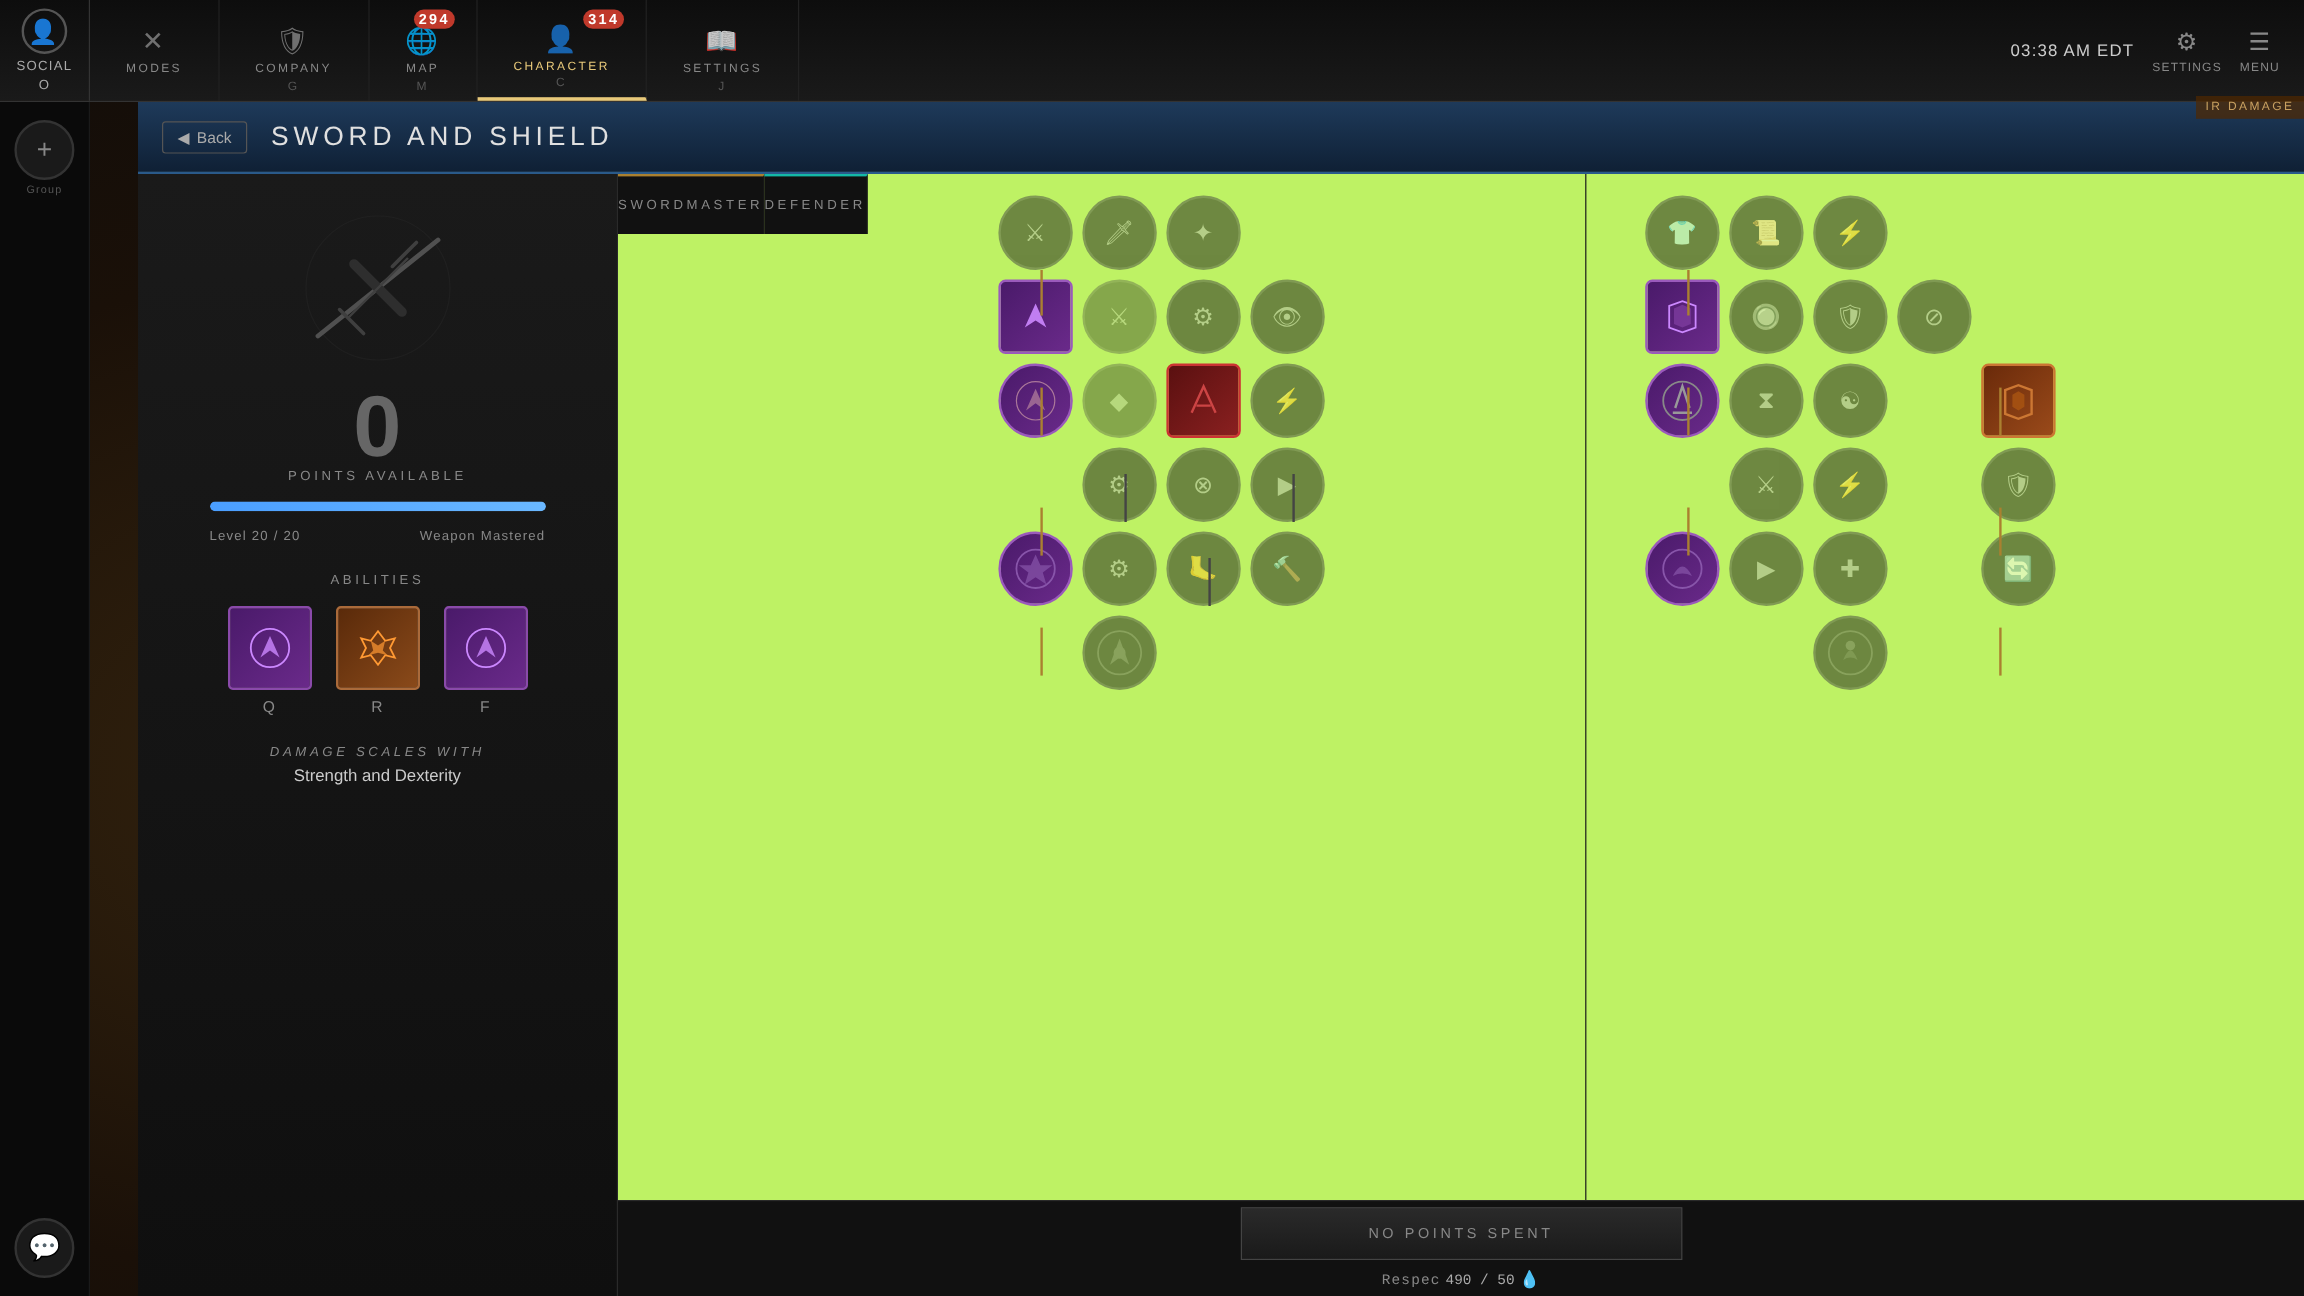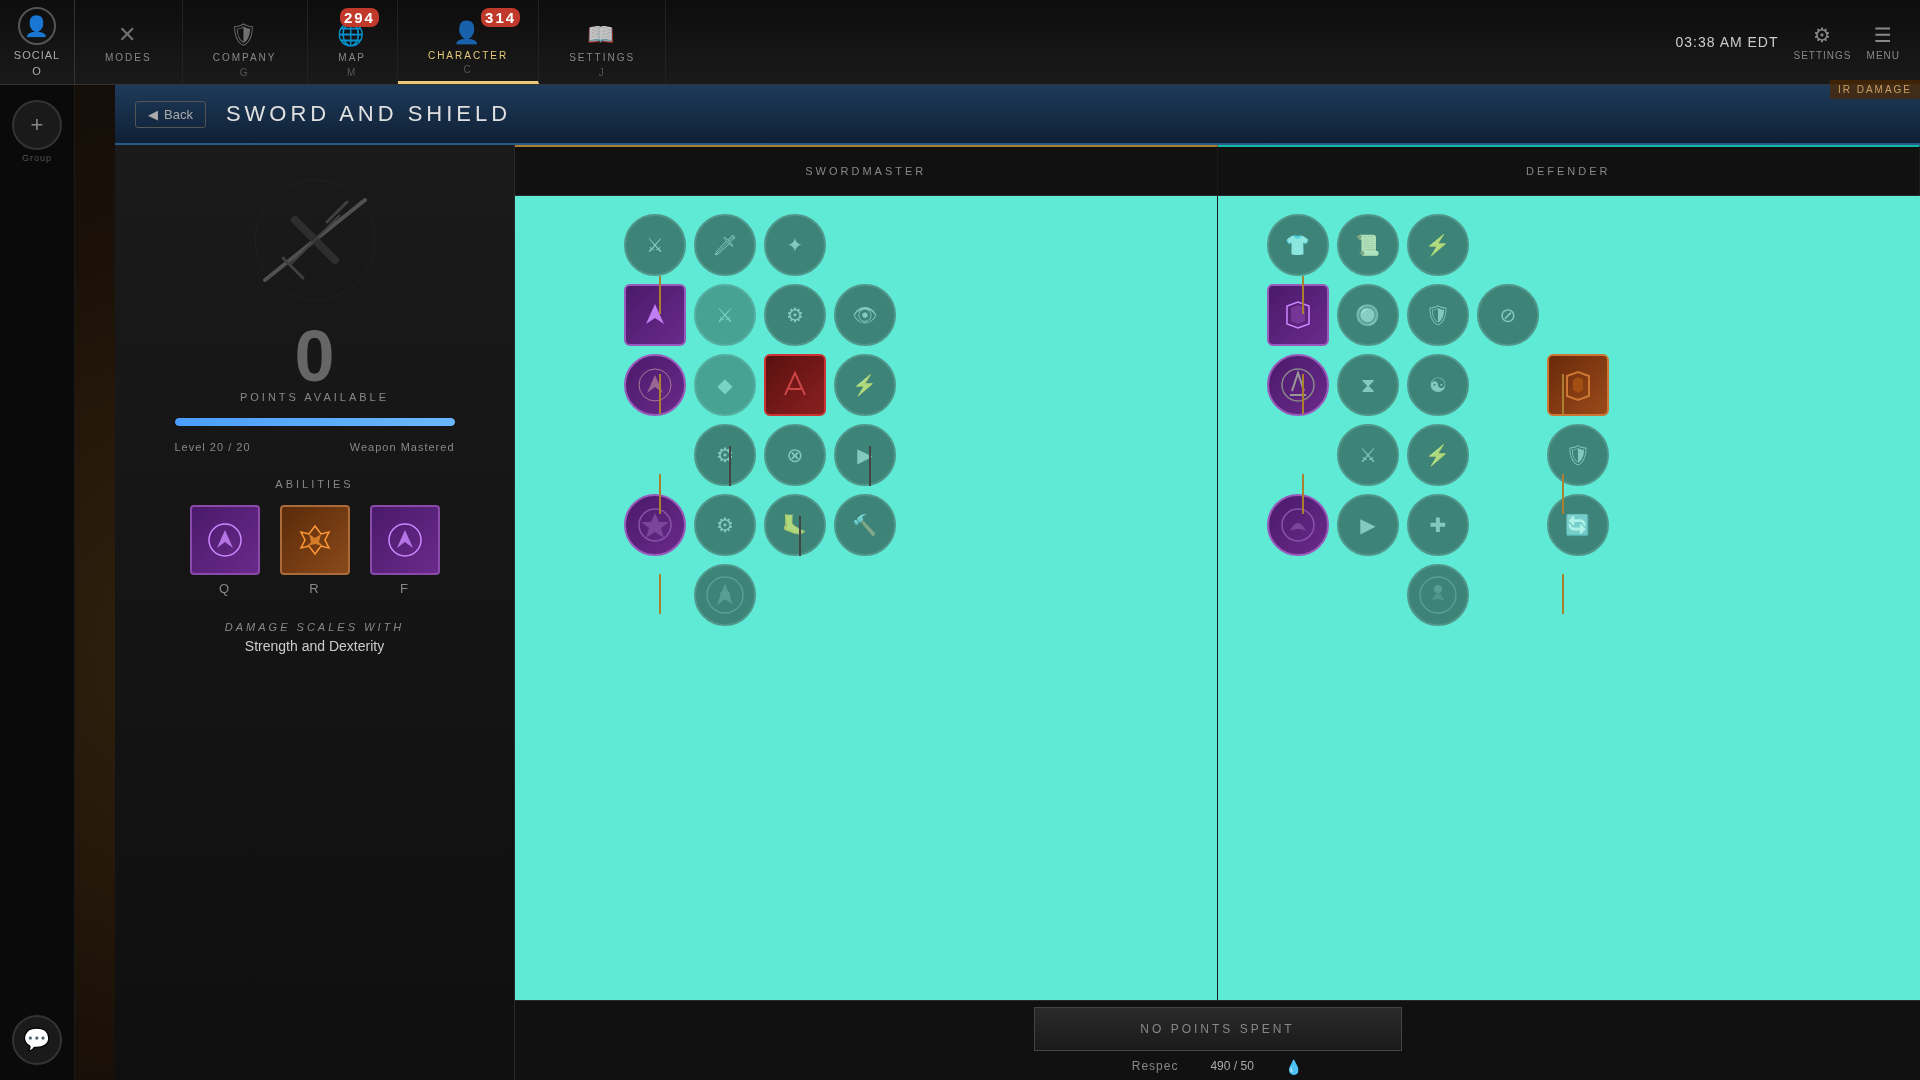--- a/index.html
+++ b/index.html
@@ -96,21 +96,21 @@
       font-size: 10px;
       color: #555;
     }
 
     .nav-badge {
       position: absolute;
       top: 8px;
       right: 18px;
       background: #c0392b;
       color: white;
-      font-size: 15px;
+      font-size: 12px;
       padding: 1px 4px;
       border-radius: 8px;
       font-weight: bold;
     }
 
     .nav-spacer { flex: 1; }
 
     .nav-right {
       display: flex;
       align-items: center;
@@ -333,23 +333,23 @@
 
     .damage-value {
       font-size: 14px;
       color: #ccc;
       margin-top: 5px;
     }
 
     
     .right-panel {
       flex: 1;
-      background: #5eead4;
-      display: flex;
-      flex-direction: column;
+      background: #bef264;
+      display: flex;
+      flex-direction: row;
       overflow: hidden;
     }
 
     .skill-trees-header {
       display: flex;
       border-bottom: 1px solid #2a2a2a;
     }
 
     .skill-tree-tab {
       flex: 1;
@@ -408,22 +408,24 @@
       align-items: center;
       justify-content: center;
       font-size: 12px;
       letter-spacing: 3px;
       color: #888;
       cursor: pointer;
     }
 
     .respec-row {
       display: flex;
-      gap: 32px;
+      align-items: center;
+      gap: 4px;
       font-size: 12px;
+      font-family: Liberation Mono, monospace;
     }
 
     .respec-label { color: #888; letter-spacing: 1px; }
     .respec-value { color: #aaa; }
     .respec-icon { color: #4a9eff; font-size: 14px; }
 
     
     .sidebar {
       position: absolute;
       top: 85px;

